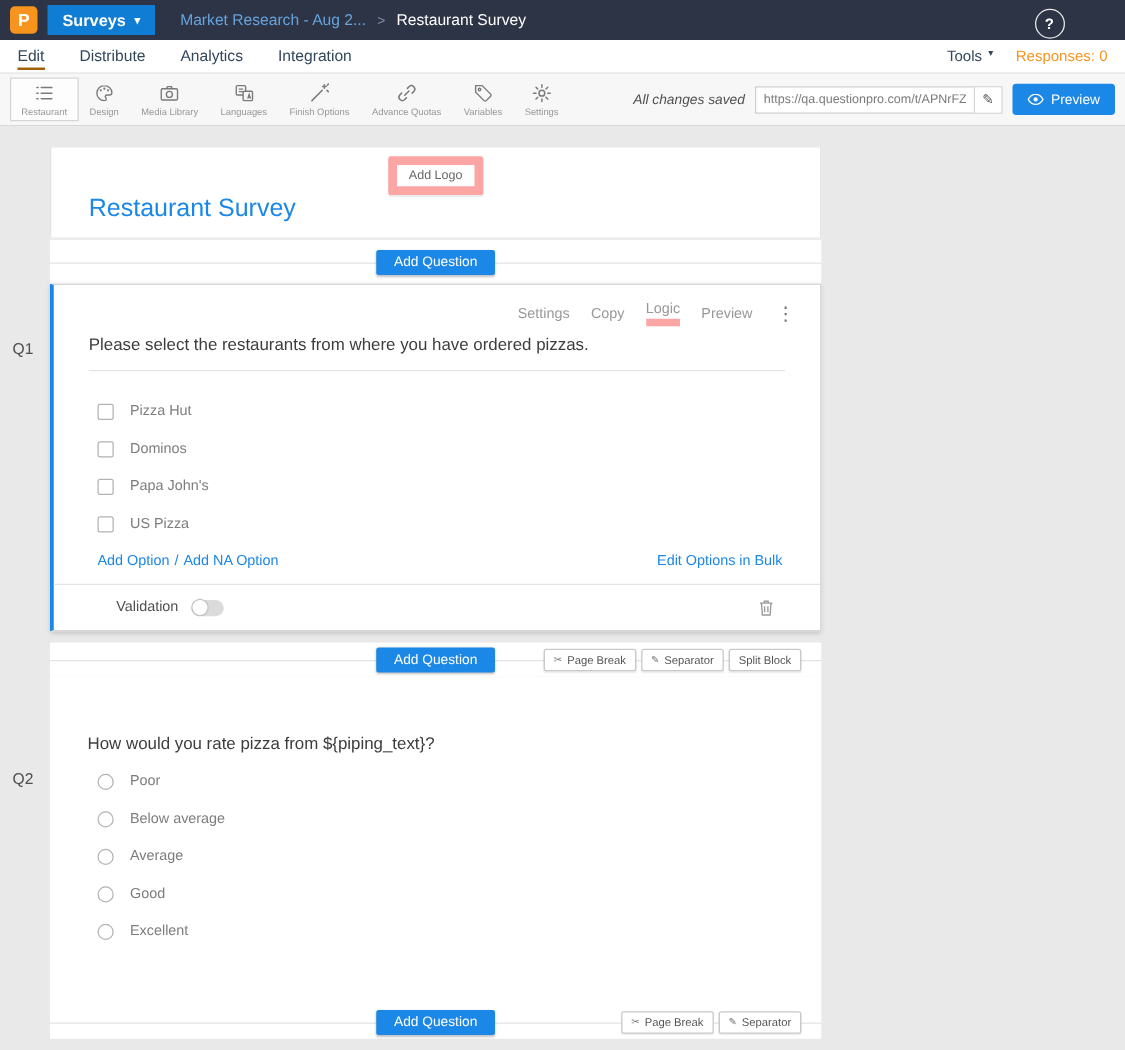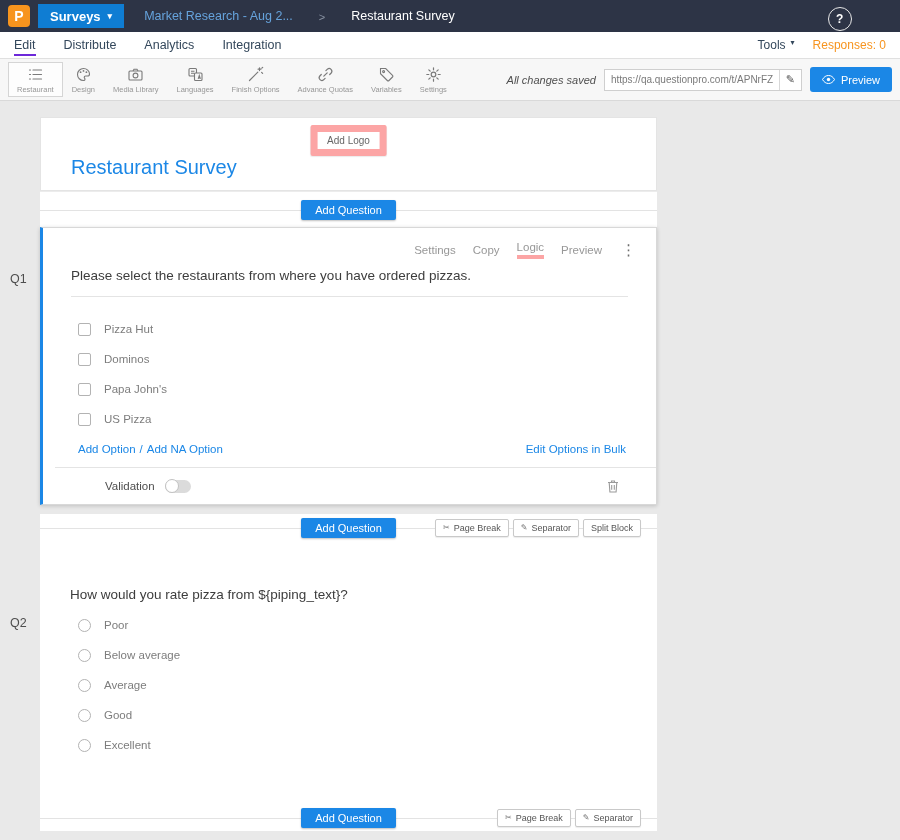--- a/index.html
+++ b/index.html
@@ -7,36 +7,36 @@
   body { font-family:"Liberation Sans", sans-serif; background:#e9e9e9; }
   svg { display:block; }
 
   
   .topbar { height:32px; background:#2d3446; display:flex; align-items:center; }
   .logo { width:22px; height:22px; margin-left:8px; background:#f7941e; border-radius:4px;
           color:#fff; font-weight:bold; font-size:14px; display:flex; align-items:center; justify-content:center; cursor:pointer;}
   .surveys-btn { height:24px; margin-left:8px; padding:0 12px; background:#0f7dd3; color:#fff;
           font-size:13px; font-weight:600; display:flex; align-items:center; gap:7px; cursor:pointer; }
   .surveys-btn .caret { font-size:9px; }
-  .breadcrumb { margin-left:20px; font-size:12.5px; display:flex; align-items:flex-end; gap:26px; }
+  .breadcrumb { margin-left:20px; font-size:12.5px; display:flex; align-items:flex-end; gap:9px; }
   .bc-parent { color:#66a3dc; cursor:pointer; }
   .bc-sep { color:#8a93a3; font-size:11px; }
   .bc-current { color:#ffffff; }
   .topbar-right { margin-left:auto; margin-right:12px; display:flex; align-items:center; gap:10px;flex-direction:column; }
   .circle-icon { width:24px; height:24px; border:1px solid #e8e8e8; border-radius:50%;
           display:flex; align-items:center; justify-content:center; color:#fff; font-size:12px; font-weight:bold; cursor:pointer;}
   .upgrade-btn { background:#f7941e; border:none; color:#fff; font-weight:700; font-size:11px;
           padding:5px 13px; border-radius:12px; cursor:pointer; font-family:inherit; }
   .bell-wrap { cursor:pointer; }
 
   
   .navbar { height:27px; background:#fff; border-bottom:1px solid #e0e0e0; display:flex; align-items:center; padding:0 14px; }
   .tabs { display:flex; align-items:center; gap:28px; }
   .tab { font-size:12.5px; color:#33475b; cursor:pointer; text-decoration:none; }
-  .tab.active span { border-bottom:2px solid #6d28d9; padding-bottom:2px; }
+  .tab.active span { border-bottom:2px solid #a16207; padding-bottom:2px; }
   .nav-right { margin-left:auto; display:flex; align-items:center; gap:18px; }
   .tools { font-size:12px; color:#33475b; cursor:pointer; display:flex; align-items:flex-start; gap:5px; }
   .tools .caret { font-size:8px; }
   .responses { font-size:12px; color:#f7941e; cursor:pointer; }
 
   
   .toolbar { height:42px; background:#f7f7f7; border-bottom:1px solid #d9d9d9; display:flex; align-items:center; padding:0 8px; }
   .tb-item { padding:3px 8px 2px; display:flex; flex-direction:column; align-items:center; gap:2px; cursor:pointer; border:1px solid transparent; }
   .tb-item.active { border-color:#d5d5d5; background:#fdfdfd; }
   .tb-label { font-size:7.5px; color:#979797; white-space:nowrap; }
@@ -68,33 +68,33 @@
           padding:4px 14px; cursor:pointer; box-shadow:0 1px 2px rgba(0,0,0,.25); font-family:inherit; }
   .mini-btns { position:absolute; right:16px; top:50%; transform:translateY(-50%); display:flex; gap:4px; z-index:1; }
   .mini-btn { background:#fff; border:1px solid #c9c9c9; border-radius:2px; font-size:9px; color:#555;
           padding:3px 7px; display:flex; align-items:center; gap:4px; cursor:pointer; box-shadow:0 1px 1px rgba(0,0,0,.08); font-family:inherit; white-space:nowrap;}
   .mini-ico { font-size:8px; color:#777; }
 
   .q-card { position:relative; background:#fff; border:1px solid #d8d8d8; border-left:3px solid #1b87e6;
           box-shadow:0 1px 4px rgba(0,0,0,.18); height:278px; }
   .card-actions { position:absolute; top:13px; right:20px; display:flex; align-items:center; gap:17px; font-size:11.5px; color:#989898; }
   .card-actions a { cursor:pointer; }
-  .card-actions .logic { border-bottom:4px solid #fca5a5; padding-bottom:2px; }
+  .card-actions .logic { border-bottom:6px solid #fca5a5; padding-bottom:2px; }
   .kebab { font-size:15px; color:#6d6d6d; cursor:pointer; margin-left:2px; }
   .q-text { margin:40px 28px 0; padding-bottom:13px; border-bottom:1px solid #e4e4e4; font-size:13.5px; color:#3d3d3d; cursor:text; }
   .opts { margin:17px 0 0 35px; }
   .opt { display:flex; align-items:center; gap:13px; height:30px; }
   .checkbox { width:13px; height:13px; border:1px solid #b3b3b3; border-radius:2px; background:#fff; cursor:pointer; flex:0 0 auto; }
   .radio { width:13px; height:13px; border:1px solid #b3b3b3; border-radius:50%; background:#fff; cursor:pointer; flex:0 0 auto; }
   .opt-label { font-size:11.5px; color:#7d7d7d; cursor:text; }
   .opt-links { display:flex; align-items:center; margin:9px 30px 0 35px; font-size:11.5px; color:#1b87e6; }
   .opt-links a { cursor:pointer; color:#1b87e6; }
   .opt-links .slash { margin:0 4px; }
   .opt-links .bulk { margin-left:auto; }
-  .card-footer { position:absolute; bottom:0; left:12px; right:0; height:37px; border-top:1px solid #e4e4e4;
+  .card-footer { position:absolute; bottom:0; left:0; right:0; height:37px; border-top:1px solid #e4e4e4;
           display:flex; align-items:center; padding:0 37px 0 50px; gap:10px; }
   .val-label { font-size:11.5px; color:#4f4f4f; }
   .toggle { width:26px; height:13px; background:#dbdbdb; border-radius:7px; position:relative; cursor:pointer; }
   .knob { position:absolute; left:0; top:-1px; width:14px; height:14px; background:#fff; border:1px solid #c2c2c2; border-radius:50%; }
   .trash { margin-left:auto; cursor:pointer; }
 
   .q-plain { background:#fff; padding:46px 0 44px 0; }
   .q-text2 { margin:0 28px 0 30px; font-size:13.5px; color:#3d3d3d; cursor:text; }
   .q-plain .opts { margin:8px 0 0 38px; }
 </style>

